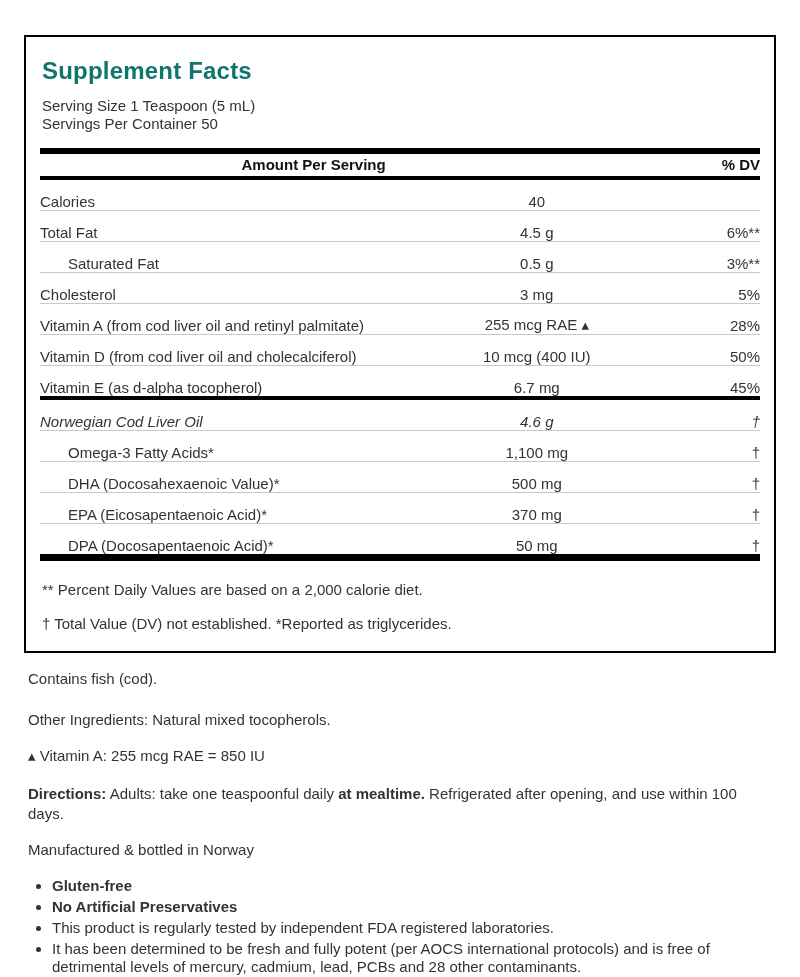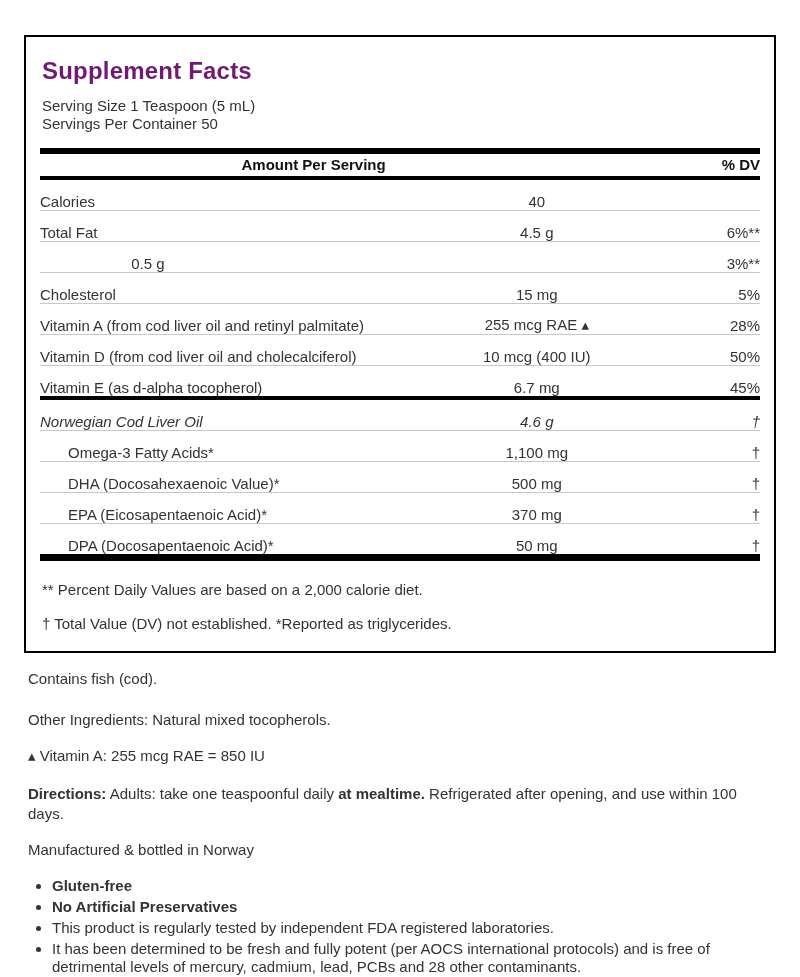--- a/index.html
+++ b/index.html
@@ -13,21 +13,21 @@
   
   .facts-box {
     margin: 35px 24px 0 24px;
     border: 2px solid #000;
     padding: 10px 14px 12px 14px;
     background: #fff;
   }
   .facts-title {
     font-size: 24px;
     font-weight: bold;
-    color: #701a75;
+    color: #0f766e;
     margin: 10px 0 0 2px;
     letter-spacing: 0.2px;
   }
   .serving-line {
     font-size: 15px;
     line-height: 18px;
     margin: 0 0 0 2px;
   }
   .serving-line.first { margin-top: 12px; }
 
@@ -107,26 +107,27 @@
           <span class="name">Calories</span>
           <span class="amount">40</span>
           <span class="dv"></span>
         </div>
         <div class="row">
           <span class="name">Total Fat</span>
           <span class="amount">4.5 g</span>
           <span class="dv">6%**</span>
         </div>
         <div class="row indent">
+          <span class="name">Saturated Fat</span>
           <span class="amount">0.5 g</span>
           <span class="dv">3%**</span>
         </div>
         <div class="row">
           <span class="name">Cholesterol</span>
-          <span class="amount">15 mg</span>
+          <span class="amount">3 mg</span>
           <span class="dv">5%</span>
         </div>
         <div class="row">
           <span class="name">Vitamin A (from cod liver oil and retinyl palmitate)</span>
           <span class="amount">255 mcg RAE ▴</span>
           <span class="dv">28%</span>
         </div>
         <div class="row">
           <span class="name">Vitamin D (from cod liver oil and cholecalciferol)</span>
           <span class="amount">10 mcg (400 IU)</span>

